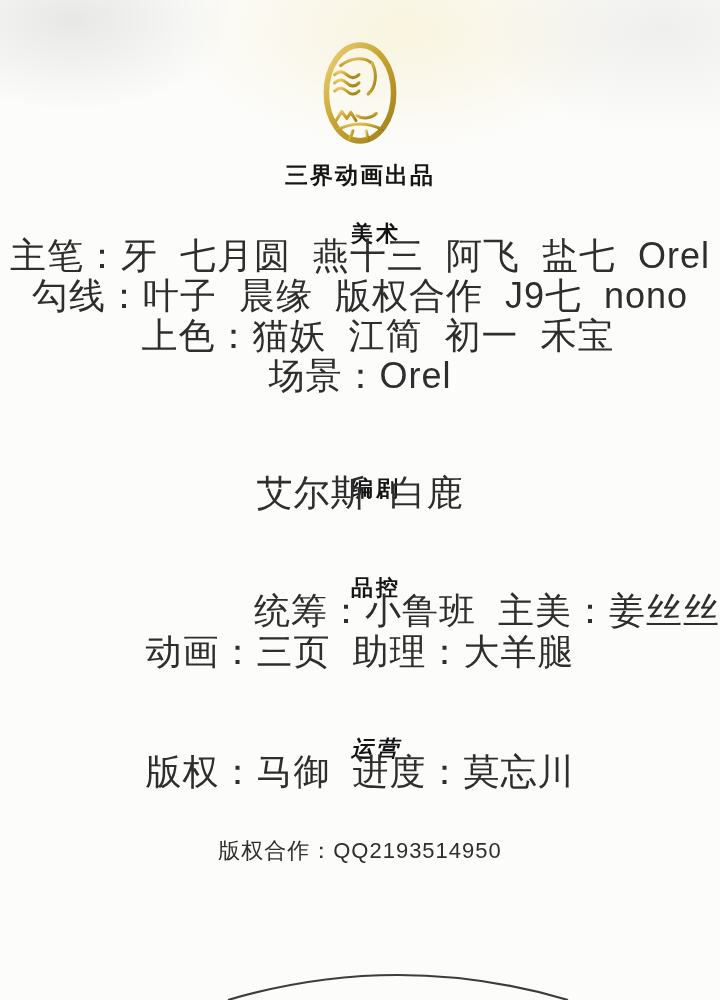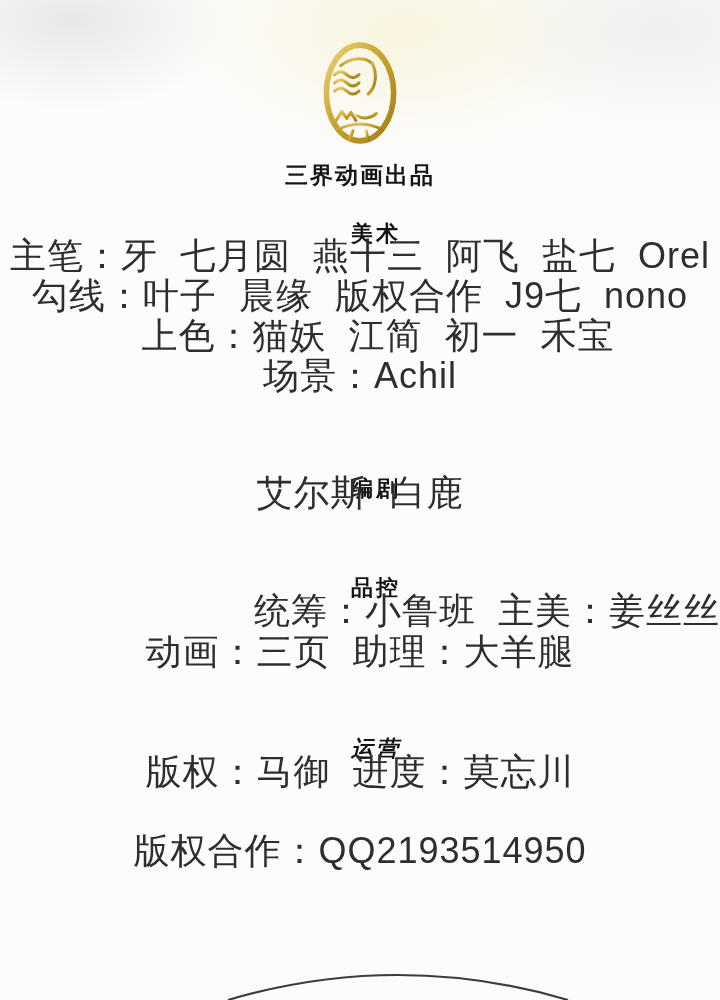--- a/index.html
+++ b/index.html
@@ -54,21 +54,21 @@
   }
   .credit-line {
     font-size: 36px;
     font-weight: 400;
     color: #2e2e2e;
     letter-spacing: 1px;
     line-height: 30px;
   }
   .footer-line {
     top: 836px;
-    font-size: 36px;
+    font-size: 22px;
     color: #2e2e2e;
     letter-spacing: 1px;
     line-height: 30px;
   }
   .bottom-arc {
     position: absolute;
     bottom: 0;
     left: 0;
     width: 720px;
     height: 55px;
@@ -124,21 +124,21 @@
     </svg>
   </div>
 
   <div class="abs brand">三界动画出品</div>
 
   <div>
     <h2 class="abs section-heading t-art-h">美术</h2>
     <div class="abs credit-line t-art-1">主笔：牙  七月圆  燕十三  阿飞  盐七  Orel</div>
     <div class="abs credit-line t-art-2">勾线：叶子  晨缘  版权合作  J9七  nono</div>
     <div class="abs credit-line t-art-3">上色：猫妖  江简  初一  禾宝</div>
-    <div class="abs credit-line t-art-4">场景：Achil</div>
+    <div class="abs credit-line t-art-4">场景：Orel</div>
   </div>
 
   <div>
     <h2 class="abs section-heading t-story-h">编剧</h2>
     <div class="abs credit-line t-story-1">艾尔斯  白鹿</div>
   </div>
 
   <div>
     <h2 class="abs section-heading t-qc-h">品控</h2>
     <div class="abs credit-line t-qc-1">统筹：小鲁班  主美：姜丝丝</div>

